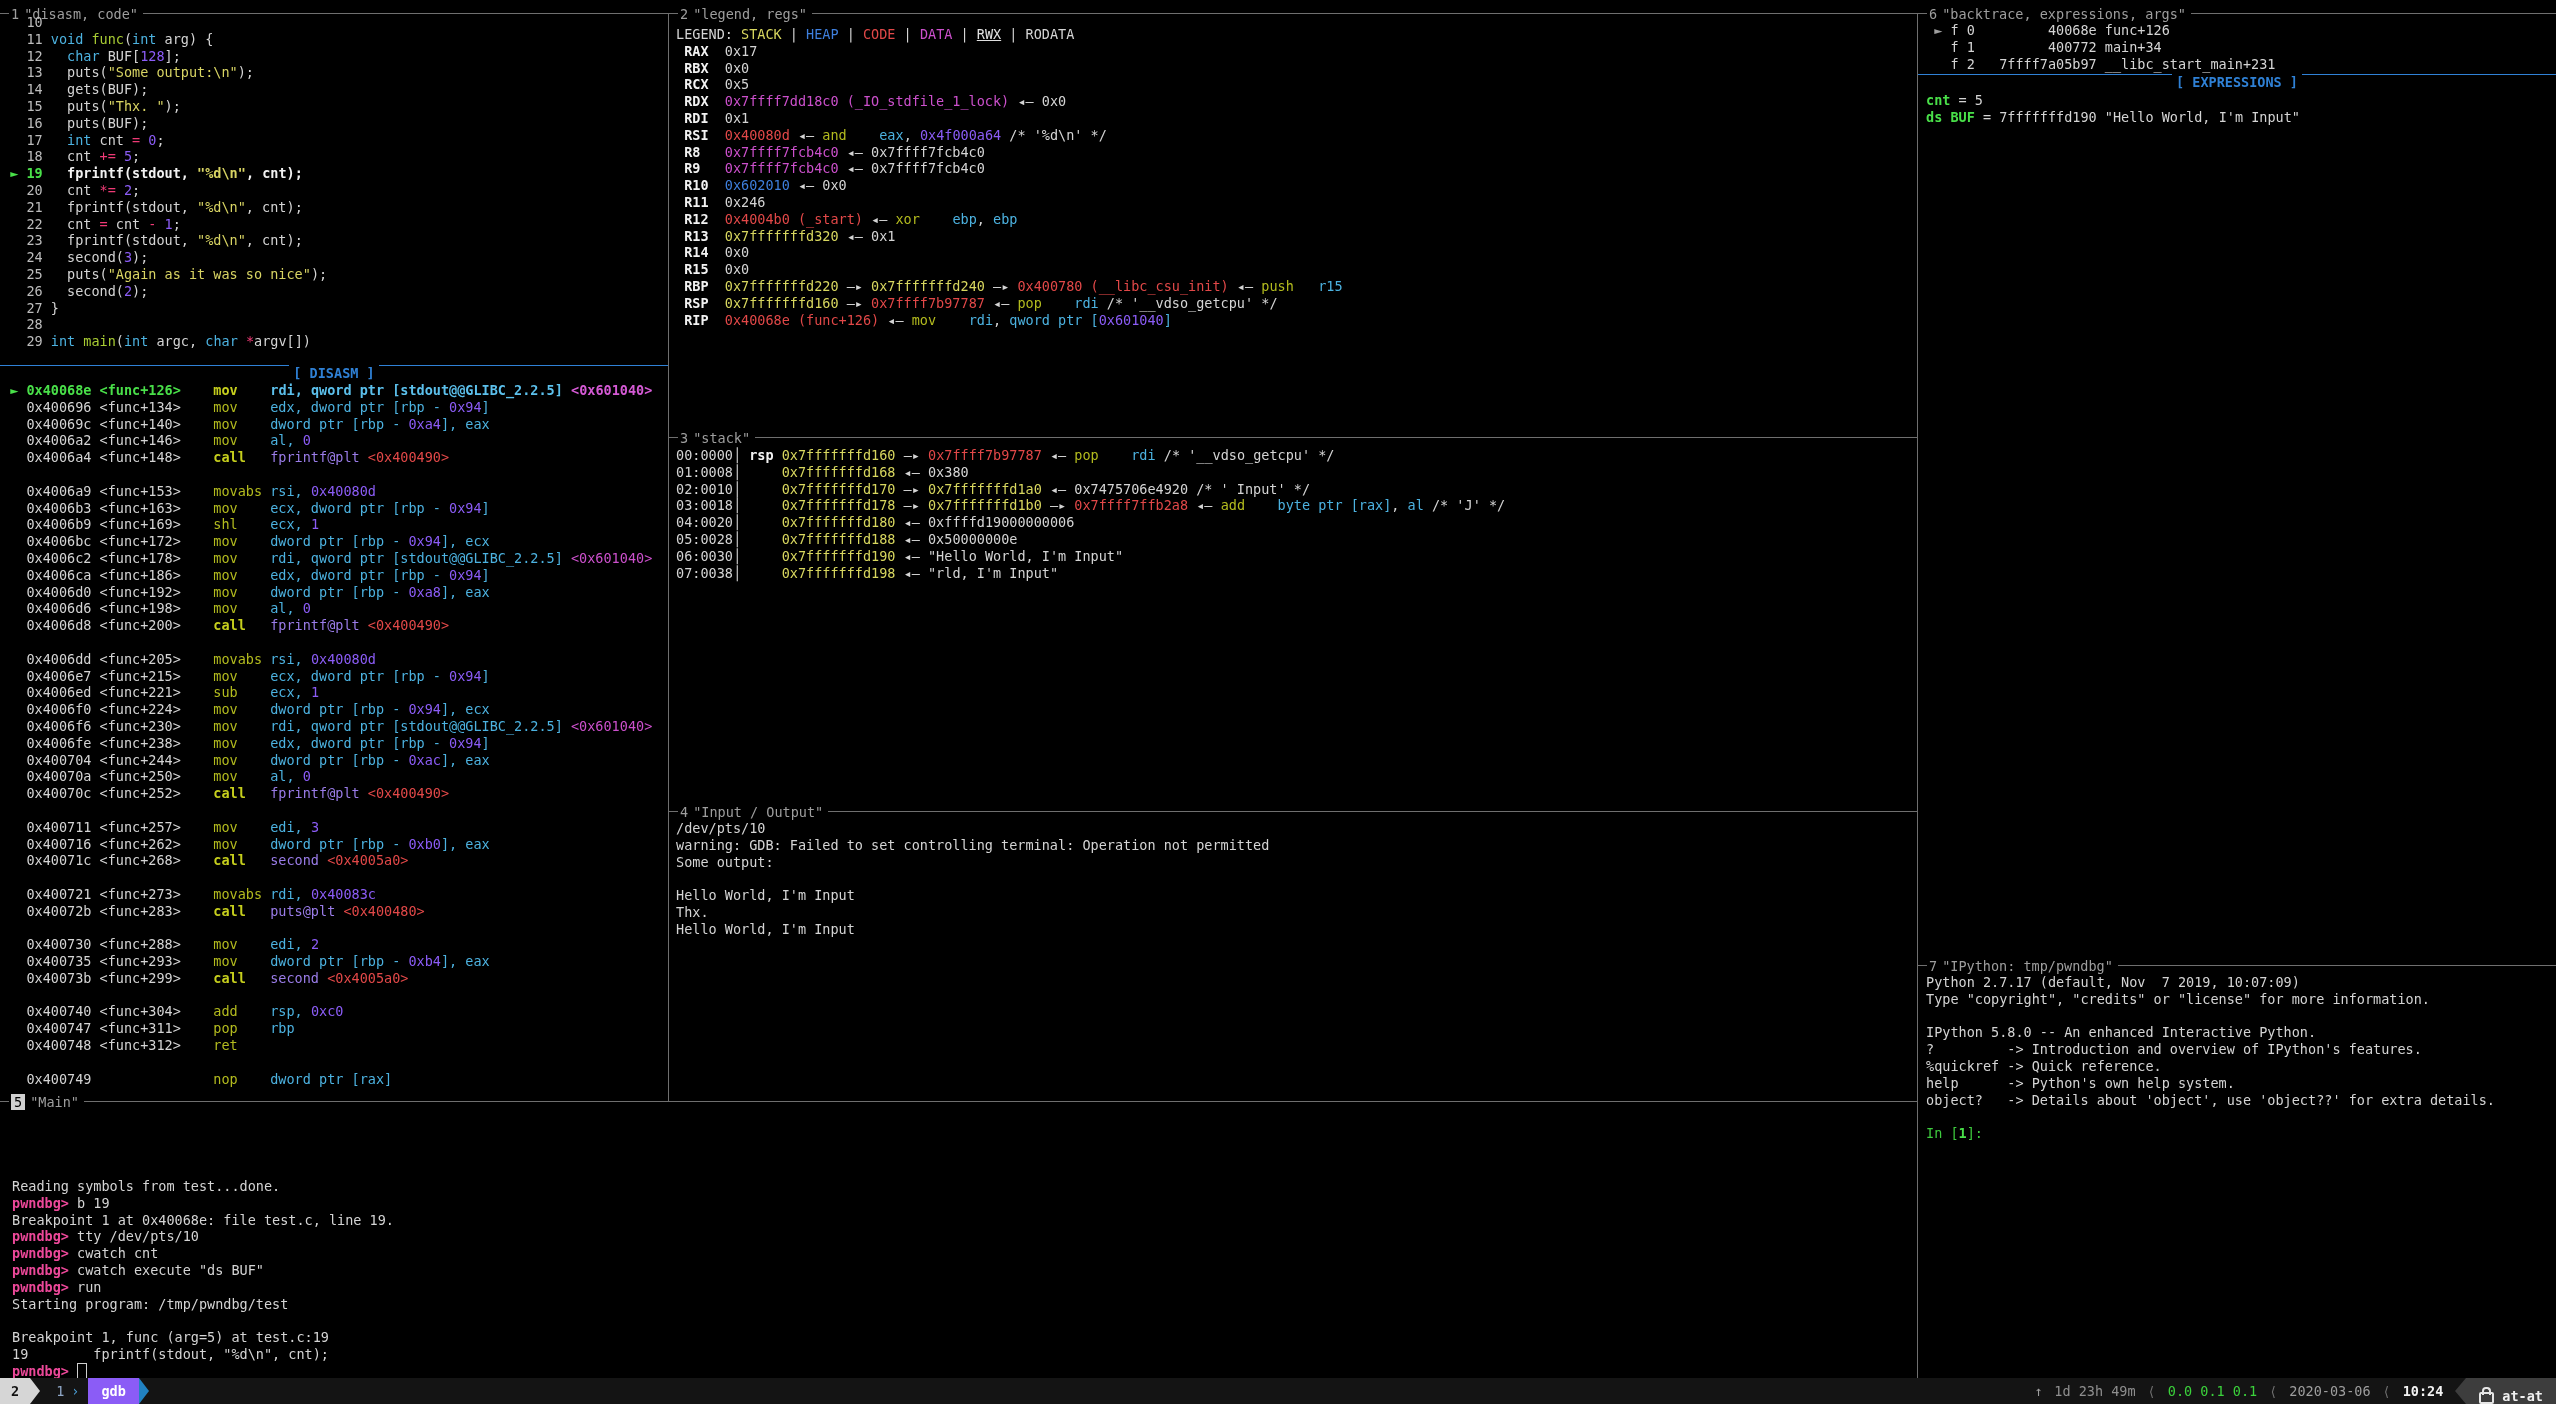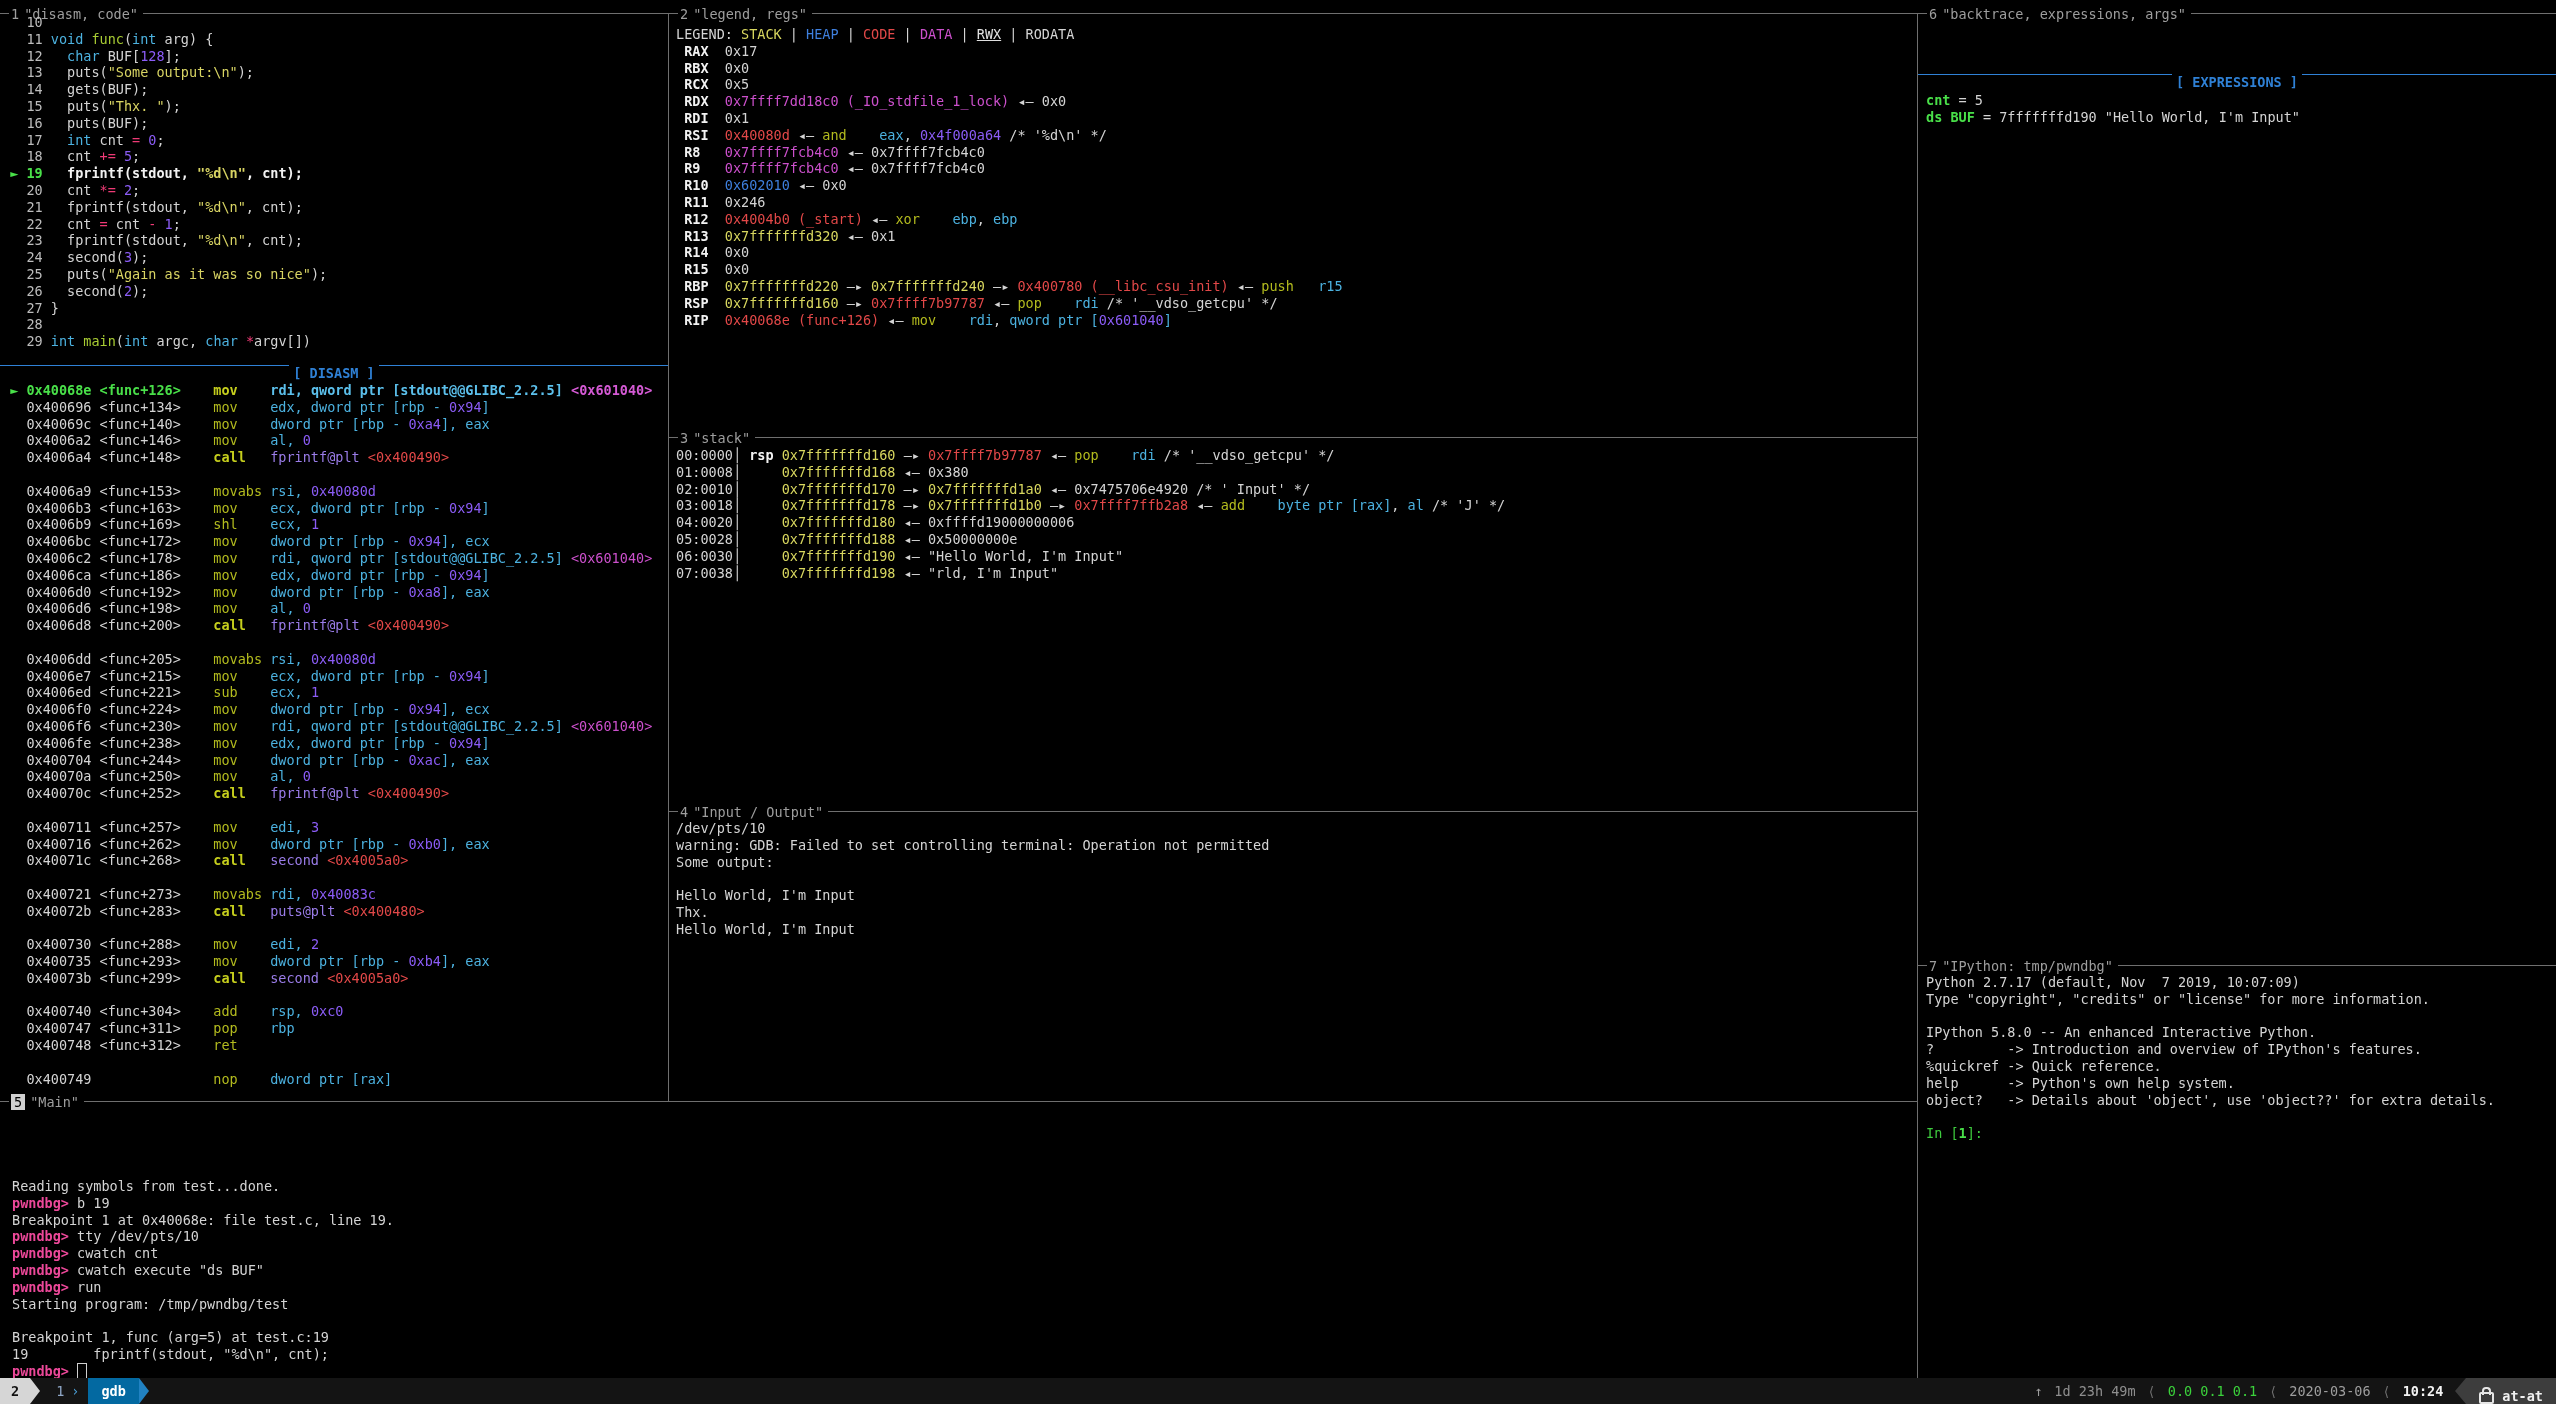--- a/index.html
+++ b/index.html
@@ -47,21 +47,21 @@
   .bdiv-label{color:#2f81d6;font-weight:bold;padding:0 4px;white-space:pre}
   
   .statusbar{position:absolute;left:0;top:1378px;width:2556px;height:26px;background:#141414;
     display:flex;align-items:center;font-size:13.5px}
   .sb-left{display:flex;align-items:center;height:100%}
   .sess{background:#d6d6d6;color:#111;font-weight:bold;padding:0 11px;height:100%;display:flex;align-items:center}
   .tri-r{width:0;height:0;border-top:13px solid transparent;border-bottom:13px solid transparent}
   .sess-tri{border-left:10px solid #d6d6d6}
   .winidx{color:#8fa7c7;margin:0 7px 0 16px}
   .chev{color:#4b9fd6;margin-right:9px}
-  .winname{background:#0369a1;color:#fff;font-weight:bold;padding:0 13px;height:100%;display:flex;align-items:center}
+  .winname{background:#8b5cf6;color:#fff;font-weight:bold;padding:0 13px;height:100%;display:flex;align-items:center}
   .win-tri{border-left:10px solid #2182c2}
   .sb-right{margin-left:auto;display:flex;align-items:center;height:100%;color:#8f8f8f}
   .sb-arrow{color:#9e9e9e;margin-right:12px}
   .sb-sep{color:#707070;margin:0 12px}
   .load{color:#3bd23b}
   .sb-date{color:#9e9e9e}
   .time{color:#f2f2f2;font-weight:bold}
   .host-tri{width:0;height:0;border-top:13px solid transparent;border-bottom:13px solid transparent;border-right:11px solid #3d3d3d;margin-left:12px}
   .hostseg{background:#3d3d3d;height:100%;display:flex;align-items:flex-end;padding:0 13px;color:#f0f0f0;font-weight:bold}
   .lock{position:relative;display:inline-block;width:11px;height:8px;border:2px solid #e6e6e6;border-radius:2px;margin-right:8px}
@@ -141,20 +141,21 @@
     <span class="bdiv-line"></span>
     <span class="bdiv-label">[ EXPRESSIONS ]</span>
     <span class="bdiv-line"></span>
   </div>
 
   <div class="tcol" id="src"><div class="row"><span class="ln">   10</span></div><div class="row"><span class="ln">   11 </span><span class="kw">void</span><span class="w"> </span><span class="fn">func</span><span class="w">(</span><span class="kw">int</span><span class="w"> arg) {</span></div><div class="row"><span class="ln">   12   </span><span class="kw">char</span><span class="w"> BUF[</span><span class="nu">128</span><span class="w">];</span></div><div class="row"><span class="ln">   13   </span><span class="w">puts(</span><span class="st">"Some output:\n"</span><span class="w">);</span></div><div class="row"><span class="ln">   14   </span><span class="w">gets(BUF);</span></div><div class="row"><span class="ln">   15   </span><span class="w">puts(</span><span class="st">"Thx. "</span><span class="w">);</span></div><div class="row"><span class="ln">   16   </span><span class="w">puts(BUF);</span></div><div class="row"><span class="ln">   17   </span><span class="kw">int</span><span class="w"> cnt </span><span class="op">=</span><span class="w"> </span><span class="nu">0</span><span class="w">;</span></div><div class="row"><span class="ln">   18   </span><span class="w">cnt </span><span class="op">+=</span><span class="w"> </span><span class="nu">5</span><span class="w">;</span></div><div class="row"><span class="grb"> ► </span><span class="grb">19</span><span class="w">   </span><span class="wb">fprintf(stdout, </span><span class="stb">"%d\n"</span><span class="wb">, cnt);</span></div><div class="row"><span class="ln">   20   </span><span class="w">cnt </span><span class="op">*=</span><span class="w"> </span><span class="nu">2</span><span class="w">;</span></div><div class="row"><span class="ln">   21   </span><span class="w">fprintf(stdout, </span><span class="st">"%d\n"</span><span class="w">, cnt);</span></div><div class="row"><span class="ln">   22   </span><span class="w">cnt </span><span class="op">=</span><span class="w"> cnt </span><span class="op">-</span><span class="w"> </span><span class="nu">1</span><span class="w">;</span></div><div class="row"><span class="ln">   23   </span><span class="w">fprintf(stdout, </span><span class="st">"%d\n"</span><span class="w">, cnt);</span></div><div class="row"><span class="ln">   24   </span><span class="w">second(</span><span class="nu">3</span><span class="w">);</span></div><div class="row"><span class="ln">   25   </span><span class="w">puts(</span><span class="st">"Again as it was so nice"</span><span class="w">);</span></div><div class="row"><span class="ln">   26   </span><span class="w">second(</span><span class="nu">2</span><span class="w">);</span></div><div class="row"><span class="ln">   27 </span><span class="w">}</span></div><div class="row"><span class="ln">   28</span></div><div class="row"><span class="ln">   29 </span><span class="kw">int</span><span class="w"> </span><span class="fn">main</span><span class="w">(</span><span class="kw">int</span><span class="w"> argc, </span><span class="kw">char</span><span class="w"> </span><span class="op">*</span><span class="w">argv[])</span></div></div>
   <div class="tcol" id="dis"><div class="row"><span class="grb"> ► </span><span class="grb">0x40068e &lt;func+126&gt;</span><span class="w">    </span><span class="ogb">mov    </span><span class="cyb">rdi, qword ptr [stdout@@GLIBC_2.2.5]</span><span class="w"> </span><span class="mgb">&lt;0x601040&gt;</span></div><div class="row"><span class="w">   0x400696 &lt;func+134&gt;    </span><span class="og">mov    </span><span class="cy">edx, dword ptr [rbp - </span><span class="nu">0x94</span><span class="cy">]</span></div><div class="row"><span class="w">   0x40069c &lt;func+140&gt;    </span><span class="og">mov    </span><span class="cy">dword ptr [rbp - </span><span class="nu">0xa4</span><span class="cy">], eax</span></div><div class="row"><span class="w">   0x4006a2 &lt;func+146&gt;    </span><span class="og">mov    </span><span class="cy">al, </span><span class="nu">0</span></div><div class="row"><span class="w">   0x4006a4 &lt;func+148&gt;    </span><span class="ogb">call   </span><span class="vi">fprintf@plt </span><span class="rd">&lt;0x400490&gt;</span></div><div class="row">&nbsp;</div><div class="row"><span class="w">   0x4006a9 &lt;func+153&gt;    </span><span class="og">movabs </span><span class="cy">rsi, </span><span class="nu">0x40080d</span></div><div class="row"><span class="w">   0x4006b3 &lt;func+163&gt;    </span><span class="og">mov    </span><span class="cy">ecx, dword ptr [rbp - </span><span class="nu">0x94</span><span class="cy">]</span></div><div class="row"><span class="w">   0x4006b9 &lt;func+169&gt;    </span><span class="og">shl    </span><span class="cy">ecx, </span><span class="nu">1</span></div><div class="row"><span class="w">   0x4006bc &lt;func+172&gt;    </span><span class="og">mov    </span><span class="cy">dword ptr [rbp - </span><span class="nu">0x94</span><span class="cy">], ecx</span></div><div class="row"><span class="w">   0x4006c2 &lt;func+178&gt;    </span><span class="og">mov    </span><span class="cy">rdi, qword ptr [stdout@@GLIBC_2.2.5]</span><span class="w"> </span><span class="mg">&lt;0x601040&gt;</span></div><div class="row"><span class="w">   0x4006ca &lt;func+186&gt;    </span><span class="og">mov    </span><span class="cy">edx, dword ptr [rbp - </span><span class="nu">0x94</span><span class="cy">]</span></div><div class="row"><span class="w">   0x4006d0 &lt;func+192&gt;    </span><span class="og">mov    </span><span class="cy">dword ptr [rbp - </span><span class="nu">0xa8</span><span class="cy">], eax</span></div><div class="row"><span class="w">   0x4006d6 &lt;func+198&gt;    </span><span class="og">mov    </span><span class="cy">al, </span><span class="nu">0</span></div><div class="row"><span class="w">   0x4006d8 &lt;func+200&gt;    </span><span class="ogb">call   </span><span class="vi">fprintf@plt </span><span class="rd">&lt;0x400490&gt;</span></div><div class="row">&nbsp;</div><div class="row"><span class="w">   0x4006dd &lt;func+205&gt;    </span><span class="og">movabs </span><span class="cy">rsi, </span><span class="nu">0x40080d</span></div><div class="row"><span class="w">   0x4006e7 &lt;func+215&gt;    </span><span class="og">mov    </span><span class="cy">ecx, dword ptr [rbp - </span><span class="nu">0x94</span><span class="cy">]</span></div><div class="row"><span class="w">   0x4006ed &lt;func+221&gt;    </span><span class="og">sub    </span><span class="cy">ecx, </span><span class="nu">1</span></div><div class="row"><span class="w">   0x4006f0 &lt;func+224&gt;    </span><span class="og">mov    </span><span class="cy">dword ptr [rbp - </span><span class="nu">0x94</span><span class="cy">], ecx</span></div><div class="row"><span class="w">   0x4006f6 &lt;func+230&gt;    </span><span class="og">mov    </span><span class="cy">rdi, qword ptr [stdout@@GLIBC_2.2.5]</span><span class="w"> </span><span class="mg">&lt;0x601040&gt;</span></div><div class="row"><span class="w">   0x4006fe &lt;func+238&gt;    </span><span class="og">mov    </span><span class="cy">edx, dword ptr [rbp - </span><span class="nu">0x94</span><span class="cy">]</span></div><div class="row"><span class="w">   0x400704 &lt;func+244&gt;    </span><span class="og">mov    </span><span class="cy">dword ptr [rbp - </span><span class="nu">0xac</span><span class="cy">], eax</span></div><div class="row"><span class="w">   0x40070a &lt;func+250&gt;    </span><span class="og">mov    </span><span class="cy">al, </span><span class="nu">0</span></div><div class="row"><span class="w">   0x40070c &lt;func+252&gt;    </span><span class="ogb">call   </span><span class="vi">fprintf@plt </span><span class="rd">&lt;0x400490&gt;</span></div><div class="row">&nbsp;</div><div class="row"><span class="w">   0x400711 &lt;func+257&gt;    </span><span class="og">mov    </span><span class="cy">edi, </span><span class="nu">3</span></div><div class="row"><span class="w">   0x400716 &lt;func+262&gt;    </span><span class="og">mov    </span><span class="cy">dword ptr [rbp - </span><span class="nu">0xb0</span><span class="cy">], eax</span></div><div class="row"><span class="w">   0x40071c &lt;func+268&gt;    </span><span class="ogb">call   </span><span class="vi">second </span><span class="rd">&lt;0x4005a0&gt;</span></div><div class="row">&nbsp;</div><div class="row"><span class="w">   0x400721 &lt;func+273&gt;    </span><span class="og">movabs </span><span class="cy">rdi, </span><span class="nu">0x40083c</span></div><div class="row"><span class="w">   0x40072b &lt;func+283&gt;    </span><span class="ogb">call   </span><span class="vi">puts@plt </span><span class="rd">&lt;0x400480&gt;</span></div><div class="row">&nbsp;</div><div class="row"><span class="w">   0x400730 &lt;func+288&gt;    </span><span class="og">mov    </span><span class="cy">edi, </span><span class="nu">2</span></div><div class="row"><span class="w">   0x400735 &lt;func+293&gt;    </span><span class="og">mov    </span><span class="cy">dword ptr [rbp - </span><span class="nu">0xb4</span><span class="cy">], eax</span></div><div class="row"><span class="w">   0x40073b &lt;func+299&gt;    </span><span class="ogb">call   </span><span class="vi">second </span><span class="rd">&lt;0x4005a0&gt;</span></div><div class="row">&nbsp;</div><div class="row"><span class="w">   0x400740 &lt;func+304&gt;    </span><span class="og">add    </span><span class="cy">rsp, </span><span class="nu">0xc0</span></div><div class="row"><span class="w">   0x400747 &lt;func+311&gt;    </span><span class="og">pop    </span><span class="cy">rbp</span></div><div class="row"><span class="w">   0x400748 &lt;func+312&gt;    </span><span class="og">ret    </span></div><div class="row">&nbsp;</div><div class="row"><span class="w">   0x400749               </span><span class="og">nop    </span><span class="cy">dword ptr [rax]</span></div></div>
   <div class="tcol" id="regs"><div class="row"><span class="w">LEGEND: </span><span class="yl">STACK</span><span class="w"> | </span><span class="bl">HEAP</span><span class="w"> | </span><span class="rd">CODE</span><span class="w"> | </span><span class="mg">DATA</span><span class="w"> | </span><span class="wu">RWX</span><span class="w"> | </span><span class="w">RODATA</span></div><div class="row"><span class="wb"> RAX </span><span class="w"> 0x17</span></div><div class="row"><span class="wb"> RBX </span><span class="w"> 0x0</span></div><div class="row"><span class="wb"> RCX </span><span class="w"> 0x5</span></div><div class="row"><span class="wb"> RDX </span><span class="w"> </span><span class="mg">0x7ffff7dd18c0 (_IO_stdfile_1_lock)</span><span class="w"> ◂— 0x0</span></div><div class="row"><span class="wb"> RDI </span><span class="w"> 0x1</span></div><div class="row"><span class="wb"> RSI </span><span class="w"> </span><span class="rd">0x40080d</span><span class="w"> ◂— </span><span class="og">and</span><span class="w">    </span><span class="cy">eax</span><span class="w">, </span><span class="nu">0x4f000a64</span><span class="w"> /* '%d\n' */</span></div><div class="row"><span class="wb"> R8  </span><span class="w"> </span><span class="mg">0x7ffff7fcb4c0</span><span class="w"> ◂— 0x7ffff7fcb4c0</span></div><div class="row"><span class="wb"> R9  </span><span class="w"> </span><span class="mg">0x7ffff7fcb4c0</span><span class="w"> ◂— 0x7ffff7fcb4c0</span></div><div class="row"><span class="wb"> R10 </span><span class="w"> </span><span class="bl">0x602010</span><span class="w"> ◂— 0x0</span></div><div class="row"><span class="wb"> R11 </span><span class="w"> 0x246</span></div><div class="row"><span class="wb"> R12 </span><span class="w"> </span><span class="rd">0x4004b0 (_start)</span><span class="w"> ◂— </span><span class="og">xor</span><span class="w">    </span><span class="cy">ebp</span><span class="w">, </span><span class="cy">ebp</span></div><div class="row"><span class="wb"> R13 </span><span class="w"> </span><span class="yl">0x7fffffffd320</span><span class="w"> ◂— 0x1</span></div><div class="row"><span class="wb"> R14 </span><span class="w"> 0x0</span></div><div class="row"><span class="wb"> R15 </span><span class="w"> 0x0</span></div><div class="row"><span class="wb"> RBP </span><span class="w"> </span><span class="yl">0x7fffffffd220</span><span class="w"> —▸ </span><span class="yl">0x7fffffffd240</span><span class="w"> —▸ </span><span class="rd">0x400780 (__libc_csu_init)</span><span class="w"> ◂— </span><span class="og">push</span><span class="w">   </span><span class="cy">r15</span></div><div class="row"><span class="wb"> RSP </span><span class="w"> </span><span class="yl">0x7fffffffd160</span><span class="w"> —▸ </span><span class="rd">0x7ffff7b97787</span><span class="w"> ◂— </span><span class="og">pop</span><span class="w">    </span><span class="cy">rdi</span><span class="w"> /* '__vdso_getcpu' */</span></div><div class="row"><span class="wb"> RIP </span><span class="w"> </span><span class="rd">0x40068e (func+126)</span><span class="w"> ◂— </span><span class="og">mov</span><span class="w">    </span><span class="cy">rdi</span><span class="w">, </span><span class="cy">qword ptr [</span><span class="nu">0x601040</span><span class="cy">]</span></div></div>
   <div class="tcol" id="stk"><div class="row"><span class="w">00:0000</span><span class="w">│ </span><span class="wb">rsp</span><span class="w"> </span><span class="yl">0x7fffffffd160</span><span class="w"> —▸ </span><span class="rd">0x7ffff7b97787</span><span class="w"> ◂— </span><span class="og">pop</span><span class="w">    </span><span class="cy">rdi</span><span class="w"> /* '__vdso_getcpu' */</span></div><div class="row"><span class="w">01:0008</span><span class="w">│     </span><span class="yl">0x7fffffffd168</span><span class="w"> ◂— 0x380</span></div><div class="row"><span class="w">02:0010</span><span class="w">│     </span><span class="yl">0x7fffffffd170</span><span class="w"> —▸ </span><span class="yl">0x7fffffffd1a0</span><span class="w"> ◂— 0x7475706e4920 /* ' Input' */</span></div><div class="row"><span class="w">03:0018</span><span class="w">│     </span><span class="yl">0x7fffffffd178</span><span class="w"> —▸ </span><span class="yl">0x7fffffffd1b0</span><span class="w"> —▸ </span><span class="rd">0x7ffff7ffb2a8</span><span class="w"> ◂— </span><span class="og">add</span><span class="w">    </span><span class="cy">byte ptr [rax]</span><span class="w">, </span><span class="cy">al</span><span class="w"> /* 'J' */</span></div><div class="row"><span class="w">04:0020</span><span class="w">│     </span><span class="yl">0x7fffffffd180</span><span class="w"> ◂— 0xffffd19000000006</span></div><div class="row"><span class="w">05:0028</span><span class="w">│     </span><span class="yl">0x7fffffffd188</span><span class="w"> ◂— 0x50000000e</span></div><div class="row"><span class="w">06:0030</span><span class="w">│     </span><span class="yl">0x7fffffffd190</span><span class="w"> ◂— "Hello World, I'm Input"</span></div><div class="row"><span class="w">07:0038</span><span class="w">│     </span><span class="yl">0x7fffffffd198</span><span class="w"> ◂— "rld, I'm Input"</span></div></div>
   <div class="tcol" id="io"><div class="row"><span class="w">/dev/pts/10</span></div><div class="row"><span class="w">warning: GDB: Failed to set controlling terminal: Operation not permitted</span></div><div class="row"><span class="w">Some output:</span></div><div class="row">&nbsp;</div><div class="row"><span class="w">Hello World, I'm Input</span></div><div class="row"><span class="w">Thx. </span></div><div class="row"><span class="w">Hello World, I'm Input</span></div></div>
+  <div class="tcol" id="bt"><div class="row"><span class="g"> ► </span><span class="w">f 0         40068e func+126</span></div><div class="row"><span class="w">   f 1         400772 main+34</span></div><div class="row"><span class="w">   f 2   7ffff7a05b97 __libc_start_main+231</span></div></div>
   <div class="tcol" id="expr"><div class="row"><span class="grb">cnt</span><span class="w"> = 5</span></div><div class="row"><span class="grb">ds</span><span class="w"> </span><span class="grb">BUF</span><span class="w"> = 7fffffffd190 "Hello World, I'm Input"</span></div></div>
   <div class="tcol" id="ipy"><div class="row"><span class="w">Python 2.7.17 (default, Nov  7 2019, 10:07:09)</span></div><div class="row"><span class="w">Type "copyright", "credits" or "license" for more information.</span></div><div class="row">&nbsp;</div><div class="row"><span class="w">IPython 5.8.0 -- An enhanced Interactive Python.</span></div><div class="row"><span class="w">?         -&gt; Introduction and overview of IPython's features.</span></div><div class="row"><span class="w">%quickref -&gt; Quick reference.</span></div><div class="row"><span class="w">help      -&gt; Python's own help system.</span></div><div class="row"><span class="w">object?   -&gt; Details about 'object', use 'object??' for extra details.</span></div><div class="row">&nbsp;</div><div class="row"><span class="gr">In [</span><span class="grb">1</span><span class="gr">]:</span></div></div>
   <div class="tcol" id="main"><div class="row"><span class="w">Reading symbols from test...done.</span></div><div class="row"><span class="rdb">pwndbg&gt; </span><span class="w">b 19</span></div><div class="row"><span class="w">Breakpoint 1 at 0x40068e: file test.c, line 19.</span></div><div class="row"><span class="rdb">pwndbg&gt; </span><span class="w">tty /dev/pts/10</span></div><div class="row"><span class="rdb">pwndbg&gt; </span><span class="w">cwatch cnt</span></div><div class="row"><span class="rdb">pwndbg&gt; </span><span class="w">cwatch execute "ds BUF"</span></div><div class="row"><span class="rdb">pwndbg&gt; </span><span class="w">run</span></div><div class="row"><span class="w">Starting program: /tmp/pwndbg/test</span></div><div class="row">&nbsp;</div><div class="row"><span class="w">Breakpoint 1, func (arg=5) at test.c:19</span></div><div class="row"><span class="w">19        fprintf(stdout, "%d\n", cnt);</span></div><div class="row"><span class="rdb">pwndbg&gt; </span><span class="cur"></span></div></div>
 
   <div class="statusbar">
     <div class="sb-left">
       <span class="sess">2</span>
       <span class="tri-r sess-tri"></span>
       <span class="winidx">1</span>
       <span class="chev">›</span>

